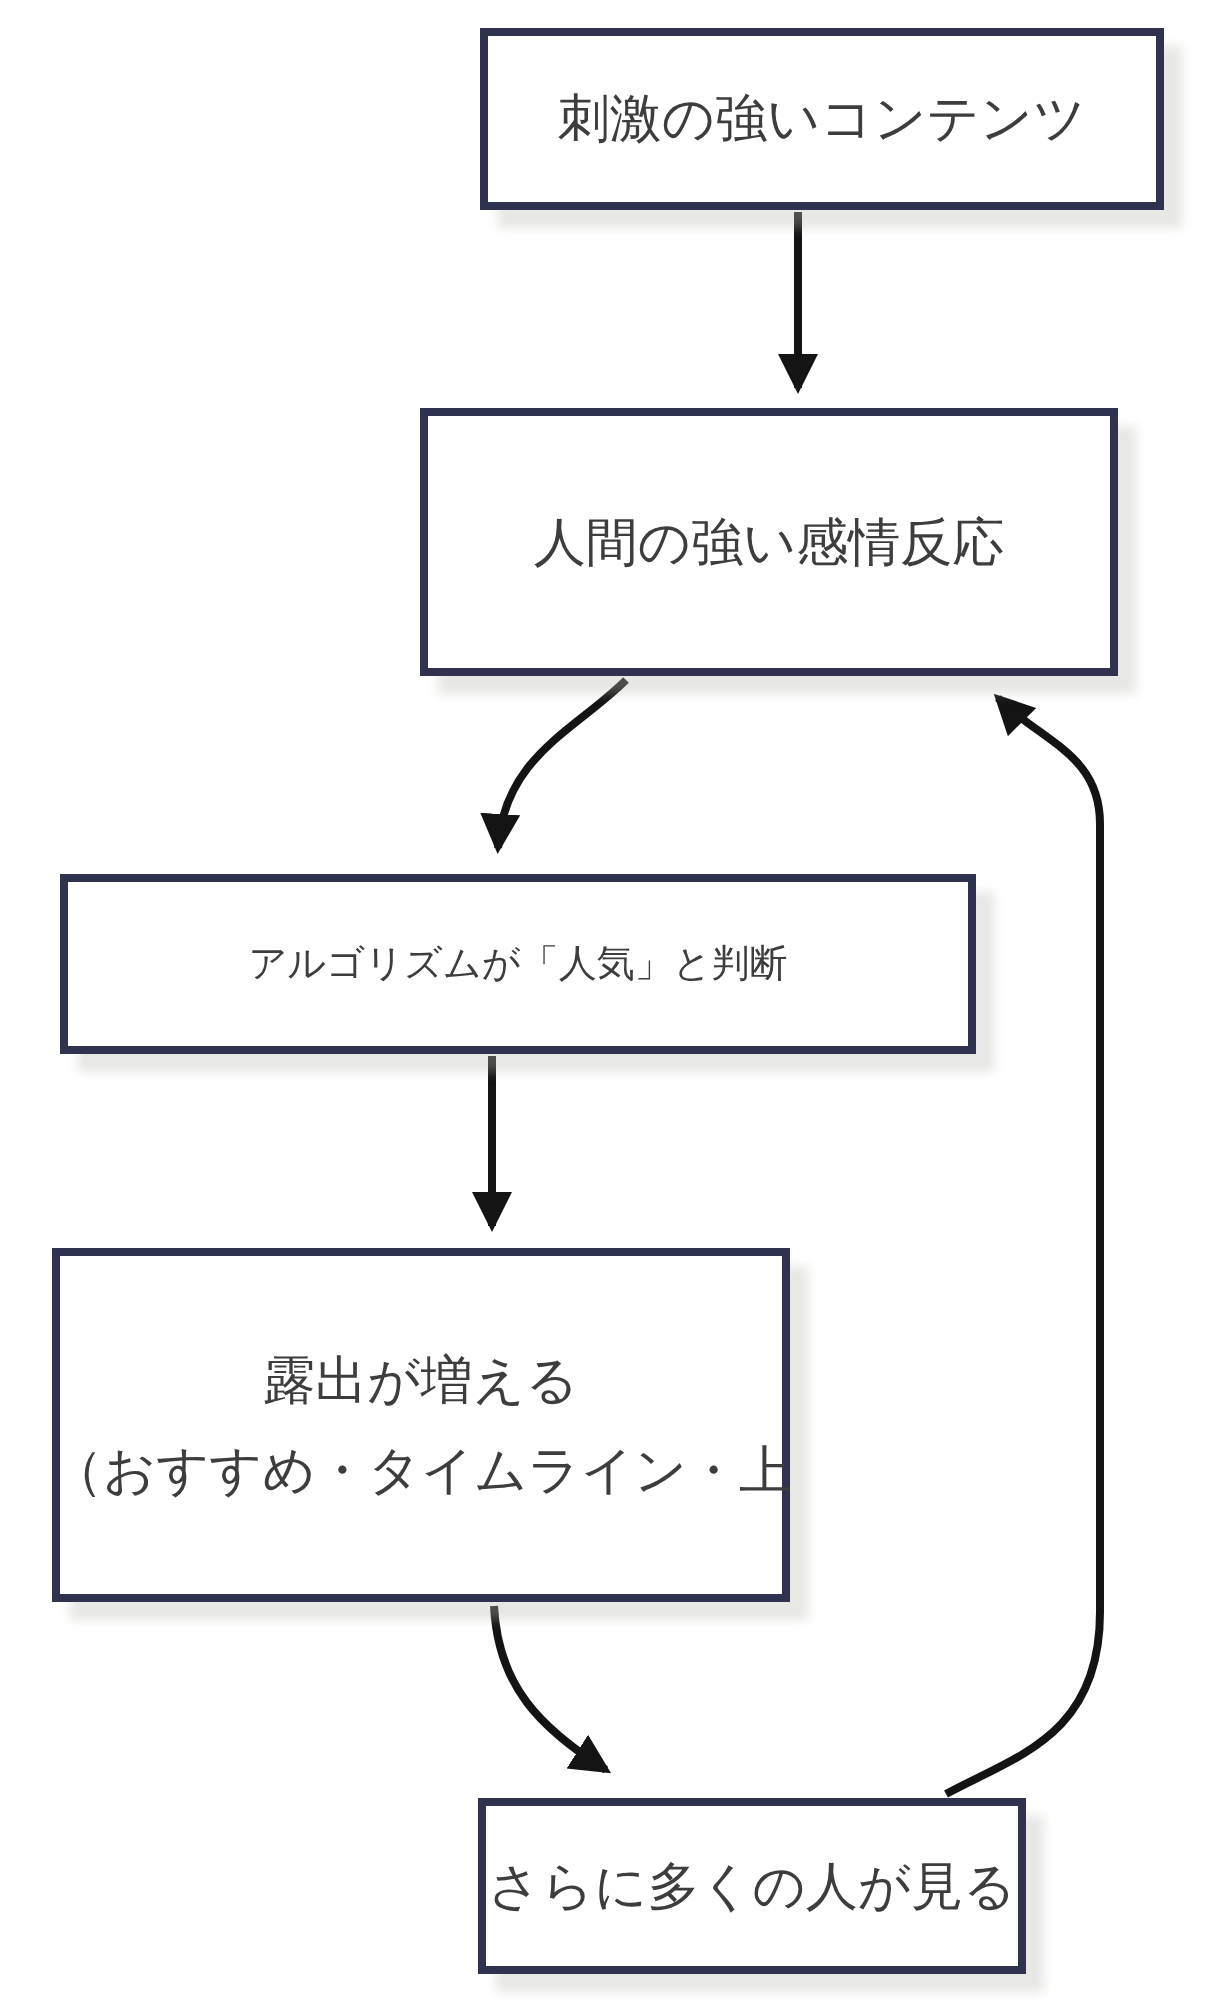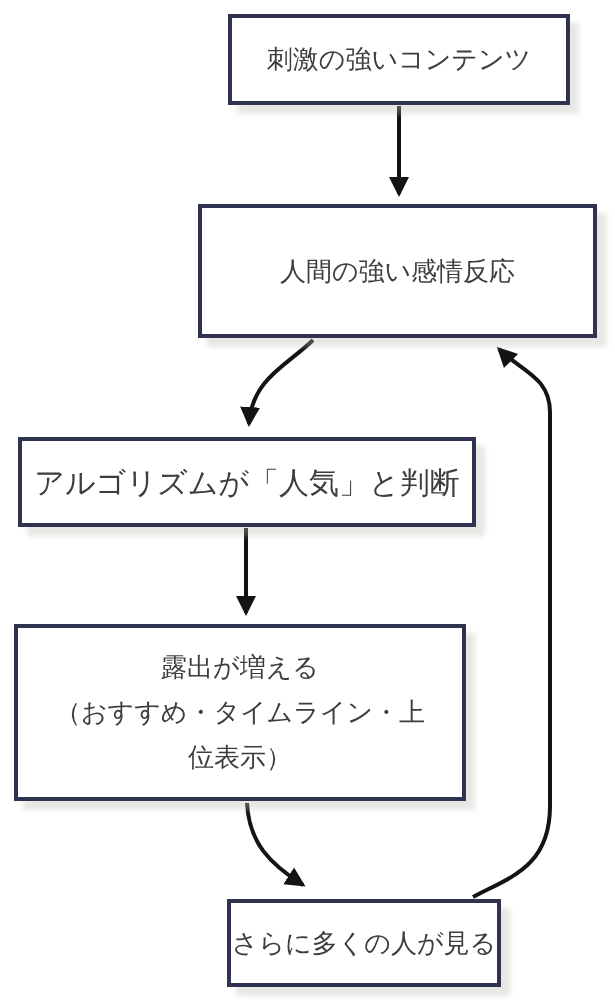--- a/index.html
+++ b/index.html
@@ -35,28 +35,29 @@
     background: var(--box-fill, #ffffff);
     border: 4px solid var(--box-border, #2f3350);
     display: flex;
     flex-direction: column;
     align-items: center;
     justify-content: center;
     color: var(--text, #3d3d3d);
     font-size: 26px;
     line-height: 45px;
     box-shadow: 9px 9px 5px rgba(185, 185, 178, 0.35);
+    margin-left: 12px;
   }
   .flow-box .line {
     white-space: nowrap;
   }
   .box-stimulating   { left: 228px; top: 14px;  width: 342px; height: 91px; }
-  .box-reaction      { left: 198px; top: 204px; width: 399px; height: 134px; }
-  .box-algorithm     { left: 18px;  top: 437px; width: 458px; height: 90px;  font-size: 30px; }
-  .box-exposure      { left: 14px;  top: 624px; width: 452px; height: 177px; }
+  .box-reaction      { left: 198px; top: 204px; width: 349px; height: 134px; }
+  .box-algorithm     { left: 18px;  top: 437px; width: 458px; height: 90px;  font-size: 19px; }
+  .box-exposure      { left: 14px;  top: 624px; width: 369px; height: 177px; }
   .box-morepeople    { left: 227px; top: 899px; width: 274px; height: 88px; }
 </style>
 </head>
 <body>
 
 <div class="canvas">
 
   <svg class="arrows" width="615" height="1008" viewBox="0 0 615 1008" aria-hidden="true">
     <defs>
       <marker id="ah" viewBox="0 0 10 10" refX="8.5" refY="5" markerWidth="5" markerHeight="7" orient="auto">
@@ -78,20 +79,19 @@
     <div class="line">人間の強い感情反応</div>
   </div>
 
   <div class="flow-box box-algorithm">
     <div class="line">アルゴリズムが「人気」と判断</div>
   </div>
 
   <div class="flow-box box-exposure">
     <div class="line">露出が増える</div>
     <div class="line">（おすすめ・タイムライン・上</div>
-    <div class="line">位表示）</div>
   </div>
 
   <div class="flow-box box-morepeople">
     <div class="line">さらに多くの人が見る</div>
   </div>
 
 </div>
 
 </body></html>

